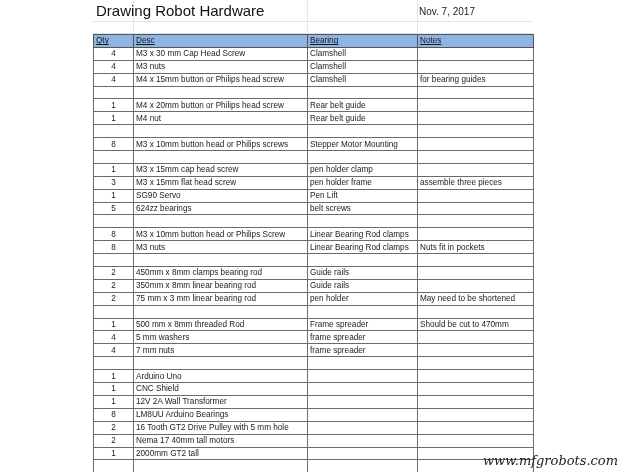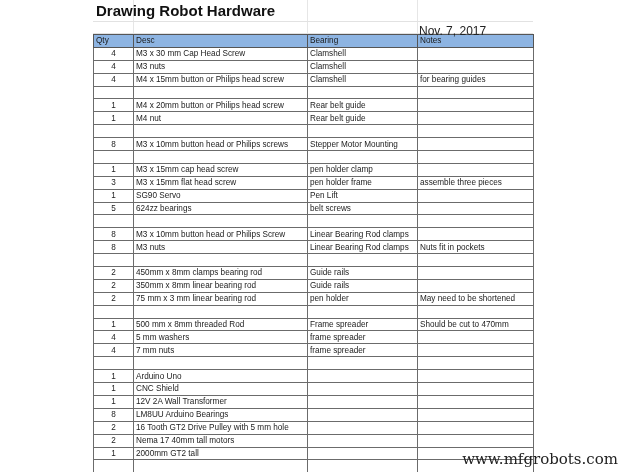--- a/index.html
+++ b/index.html
@@ -1,31 +1,31 @@
 <!DOCTYPE html>
 <html><head>
   <meta charset="utf-8">
   <style>
     html, body { margin: 0; padding: 0; background: #ffffff; }
     body { width: 628px; height: 472px; position: relative; overflow: hidden;
            font-family: "Liberation Sans", sans-serif; }
     .sheet { position: absolute; left: 93px; top: 0; width: 440px; }
     .title-row { position: relative; height: 21px; border-bottom: 1px solid #e2e2e2; }
-    .title { position: absolute; left: 3px; top: 2px; font-size: 15px; font-weight: bold; color: #111; }
-    .date { position: absolute; left: 326px; top: 24px; font-size: 12px; color: #222; }
+    .title { position: absolute; left: 3px; top: 2px; font-size: 15px; font-weight: normal; color: #111; }
+    .date { position: absolute; left: 326px; top: 6px; font-size: 10px; color: #222; }
     .gridline-v { position: absolute; top: 0; height: 33px; width: 1px; background: #e6e6e6; }
     .blank-row { height: 11px; border-bottom: 1px solid #e2e2e2; }
     table { border-collapse: collapse; width: 440px; table-layout: fixed; font-size: 8.2px; color: #222; }
     col.c-qty { width: 40px; } col.c-desc { width: 174px; } col.c-loc { width: 110px; } col.c-notes { width: 116px; }
     th, td { height: 11.9px; padding: 0 2px; white-space: nowrap; overflow: hidden;
              border: 1px solid #6b6b6b; line-height: 11px; }
-    th { background: #8db4e2; font-weight: normal; text-align: left; color: #1a1a1a; border-color: #555; }
+    th { background: #8db4e2; font-weight: normal; text-align: left; color: #1a1a1a; border-color: #555; text-decoration: underline; }
     td.qty { text-align: center; }
     .watermark { position: absolute; right: 10px; bottom: 4px; font-family: "DejaVu Serif", serif;
-                 font-size: 15px; color: #222; }
+                 font-size: 13px; color: #222; font-style: italic; }
   </style>
 </head>
 <body>
 
 <div class="sheet">
   <div class="gridline-v" style="left:40px"></div>
   <div class="gridline-v" style="left:214px"></div>
   <div class="gridline-v" style="left:324px"></div>
   <div class="title-row">
     <span class="title">Drawing Robot Hardware</span>

